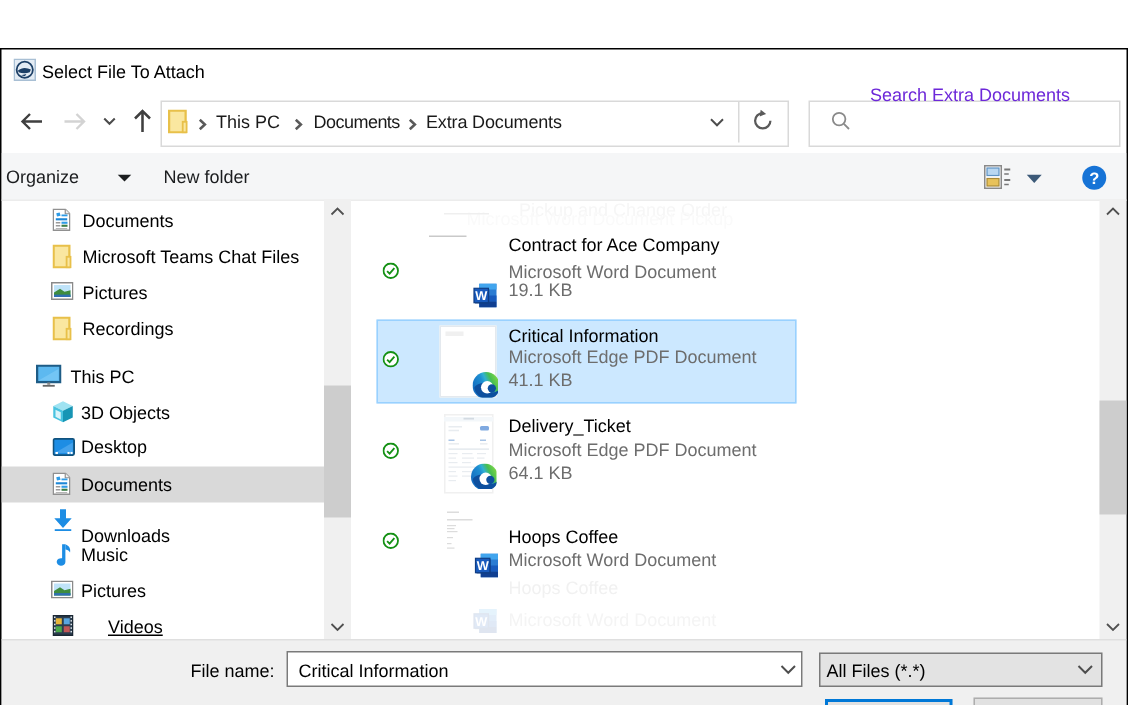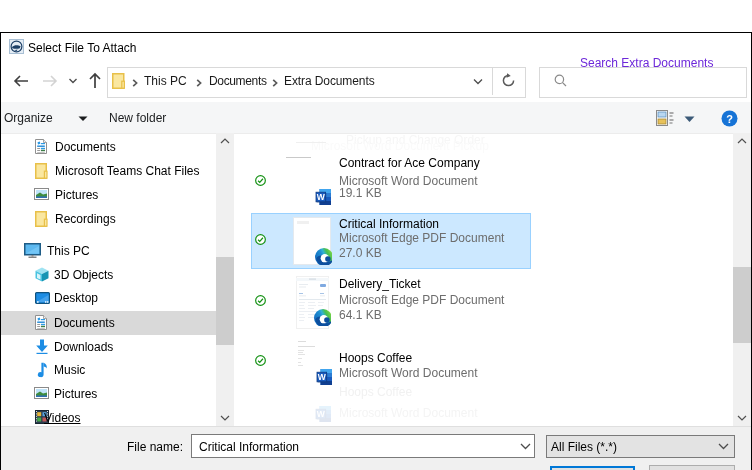--- a/index.html
+++ b/index.html
@@ -182,21 +182,21 @@
     <rect x="2.2" y="11" width="3" height="1" fill="#9a9a9a"></rect>
     <rect x="6" y="10.8" width="4" height="1.4" fill="#3c7d46"></rect>
     <rect x="2.2" y="13" width="7.6" height="0.8" fill="#b5b5b5"></rect>
   </svg>
   <div class="abs t12" style="left:53px;top:283px;">Documents</div>
 
   <svg class="abs" style="left:34px;top:306px" width="14" height="15" viewBox="0 0 14 15">
     <path d="M5 0.5 H9 V6.5 H12.8 L7 13 L1.2 6.5 H5 Z" fill="#1d8de4"></path>
     <rect x="1.5" y="13.8" width="11" height="1.2" fill="#1d8de4"></rect>
   </svg>
-  <div class="abs t12" style="left:53px;top:307px;">Downloads</div>
+  <div class="abs t12" style="left:53px;top:317px;">Downloads</div>
 
   <svg class="abs" style="left:36px;top:329px" width="11" height="16" viewBox="0 0 11 16">
     <path d="M4.4 0.8 L6.6 0.8 L6.6 12.6 A2.9 2.5 0 1 1 4.4 10.2 Z" fill="#1d8de4"></path>
     <path d="M6.6 0.8 C9.2 1.9 10.2 3.7 9.7 6.4 C8.8 4.9 7.8 4.5 6.6 4.4 Z" fill="#1d8de4"></path>
   </svg>
   <div class="abs t12" style="left:53px;top:330px;">Music</div>
 
   <svg class="abs" style="left:33px;top:354px" width="15" height="12" viewBox="0 0 15 12">
     <rect x="0.5" y="0.5" width="14" height="11" fill="#fff" stroke="#8a8a8a"></rect>
     <rect x="2" y="2" width="11" height="8" fill="#bfe3f9"></rect>
@@ -217,21 +217,21 @@
         <rect x="1" y="5.8" width="1" height="1"></rect>
         <rect x="1" y="8.2" width="1" height="1"></rect>
         <rect x="1" y="10.6" width="1" height="1"></rect>
         <rect x="12" y="1" width="1" height="1"></rect>
         <rect x="12" y="3.4" width="1" height="1"></rect>
         <rect x="12" y="5.8" width="1" height="1"></rect>
         <rect x="12" y="8.2" width="1" height="1"></rect>
         <rect x="12" y="10.6" width="1" height="1"></rect>
       </g>
   </svg>
-  <div class="abs t12" style="left:43px;top:378px;text-decoration:underline;">Videos</div>
+  <div class="abs t12" style="left:71px;top:378px;text-decoration:underline;">Videos</div>
 
   <div class="abs sbtrack" style="left:215px;top:100px;width:18px;height:293px;"></div>
   <svg class="abs" style="left:219px;top:105px" width="10" height="6" viewBox="0 0 10 6">
       <path d="M1 5 L5 1 L9 5" fill="none" stroke="#505050" stroke-width="1.2"></path>
     </svg>
   <svg class="abs" style="left:219px;top:382px" width="10" height="6" viewBox="0 0 10 6">
       <path d="M1 1 L5 5 L9 1" fill="none" stroke="#505050" stroke-width="1.2"></path>
     </svg>
   <div class="abs sbthumb" style="left:215px;top:224px;width:18px;height:88px;"></div>
 
@@ -286,21 +286,21 @@
   <svg class="abs" style="left:254px;top:201px" width="11" height="11" viewBox="0 0 10 10">
       <use href="#gcheck"></use>
     </svg>
   <div class="abs" style="left:292px;top:184px;width:38px;height:48px;background:#fff;border:1px solid #e4e9ee;box-sizing:border-box;"></div>
   <div class="abs" style="left:296px;top:188px;width:12px;height:3px;background:#f0f0f0;"></div>
   <svg class="abs" style="left:314px;top:215px" width="17" height="17" viewBox="0 0 17 17">
       <use href="#edgeic"></use>
     </svg>
   <div class="abs t12" style="left:338px;top:184px;">Critical Information</div>
   <div class="abs t12 gray" style="left:338px;top:198px;">Microsoft Edge PDF Document</div>
-  <div class="abs t12 gray" style="left:338px;top:213px;">27.0 KB</div>
+  <div class="abs t12 gray" style="left:338px;top:213px;">41.1 KB</div>
 
   <svg class="abs" style="left:254px;top:262px" width="11" height="11" viewBox="0 0 10 10">
       <use href="#gcheck"></use>
     </svg>
   <div class="abs" style="left:295px;top:243px;width:33px;height:53px;background:#fff;border:1px solid #f0f0f0;box-sizing:border-box;"></div>
   <svg class="abs" style="left:295px;top:243px" width="33" height="53" viewBox="0 0 33 53">
     <rect x="0" y="2" width="33" height="3" fill="#f3f7fa"></rect>
     <rect x="13" y="2.5" width="7" height="1.2" fill="#d3dbe2"></rect>
     <rect x="3" y="8" width="9" height="1" fill="#e8ecf0"></rect>
     <rect x="3" y="10.5" width="7" height="1" fill="#e8ecf0"></rect>

